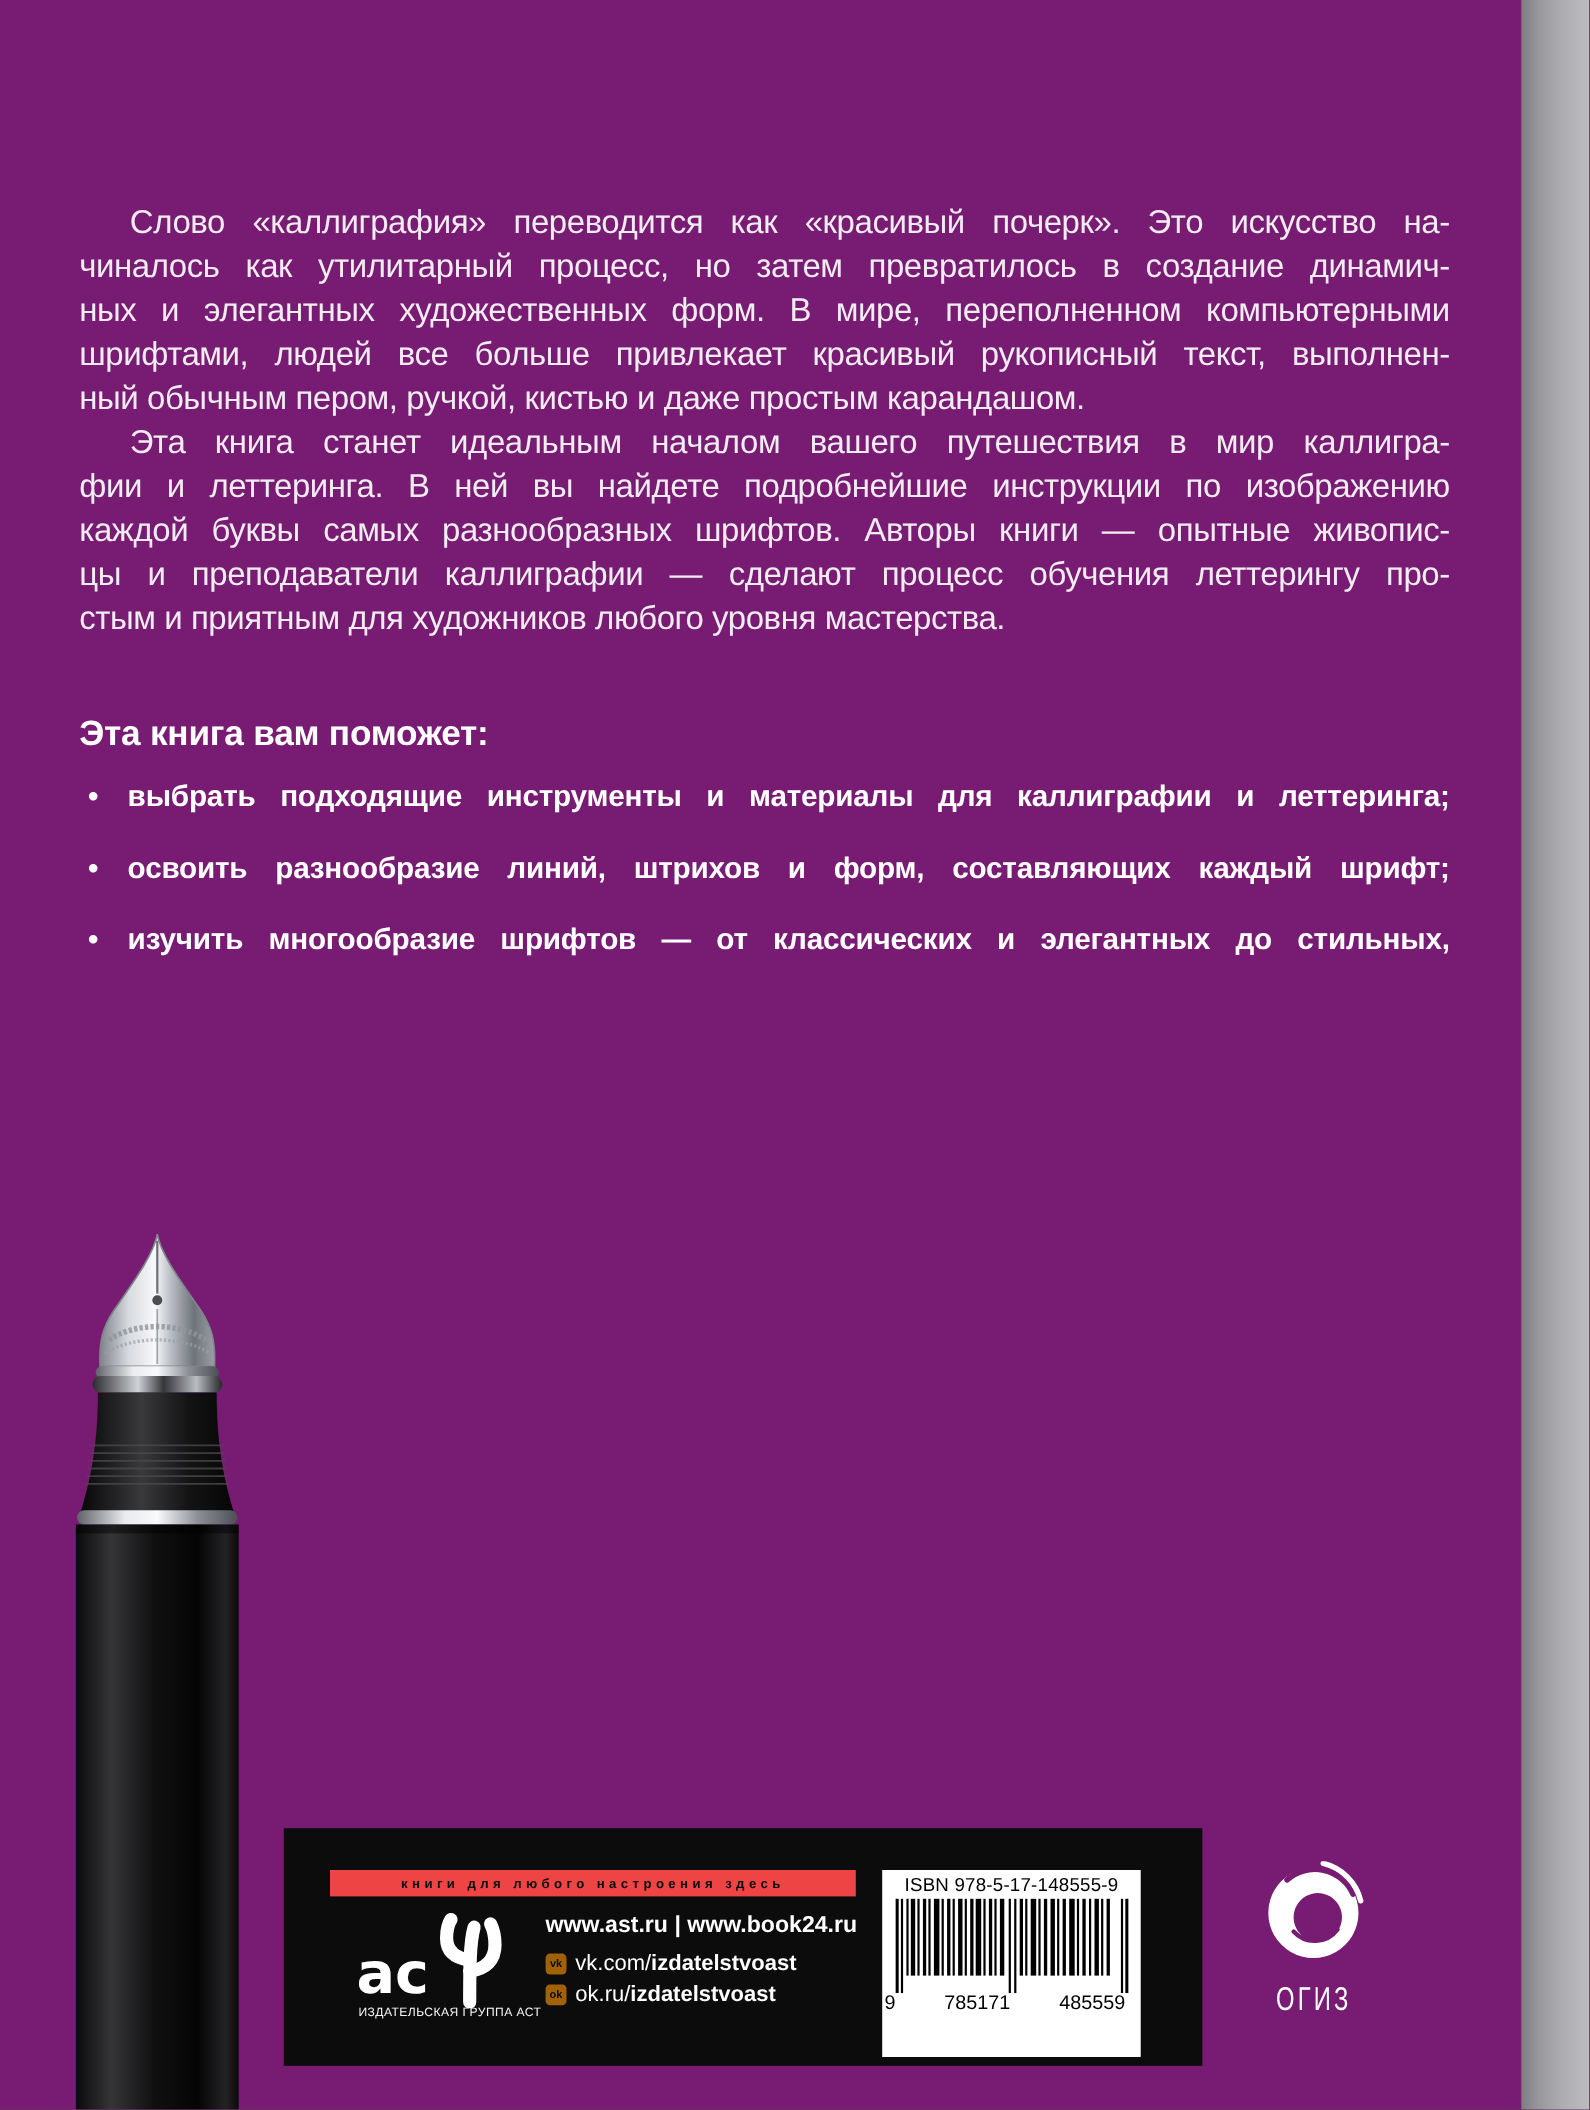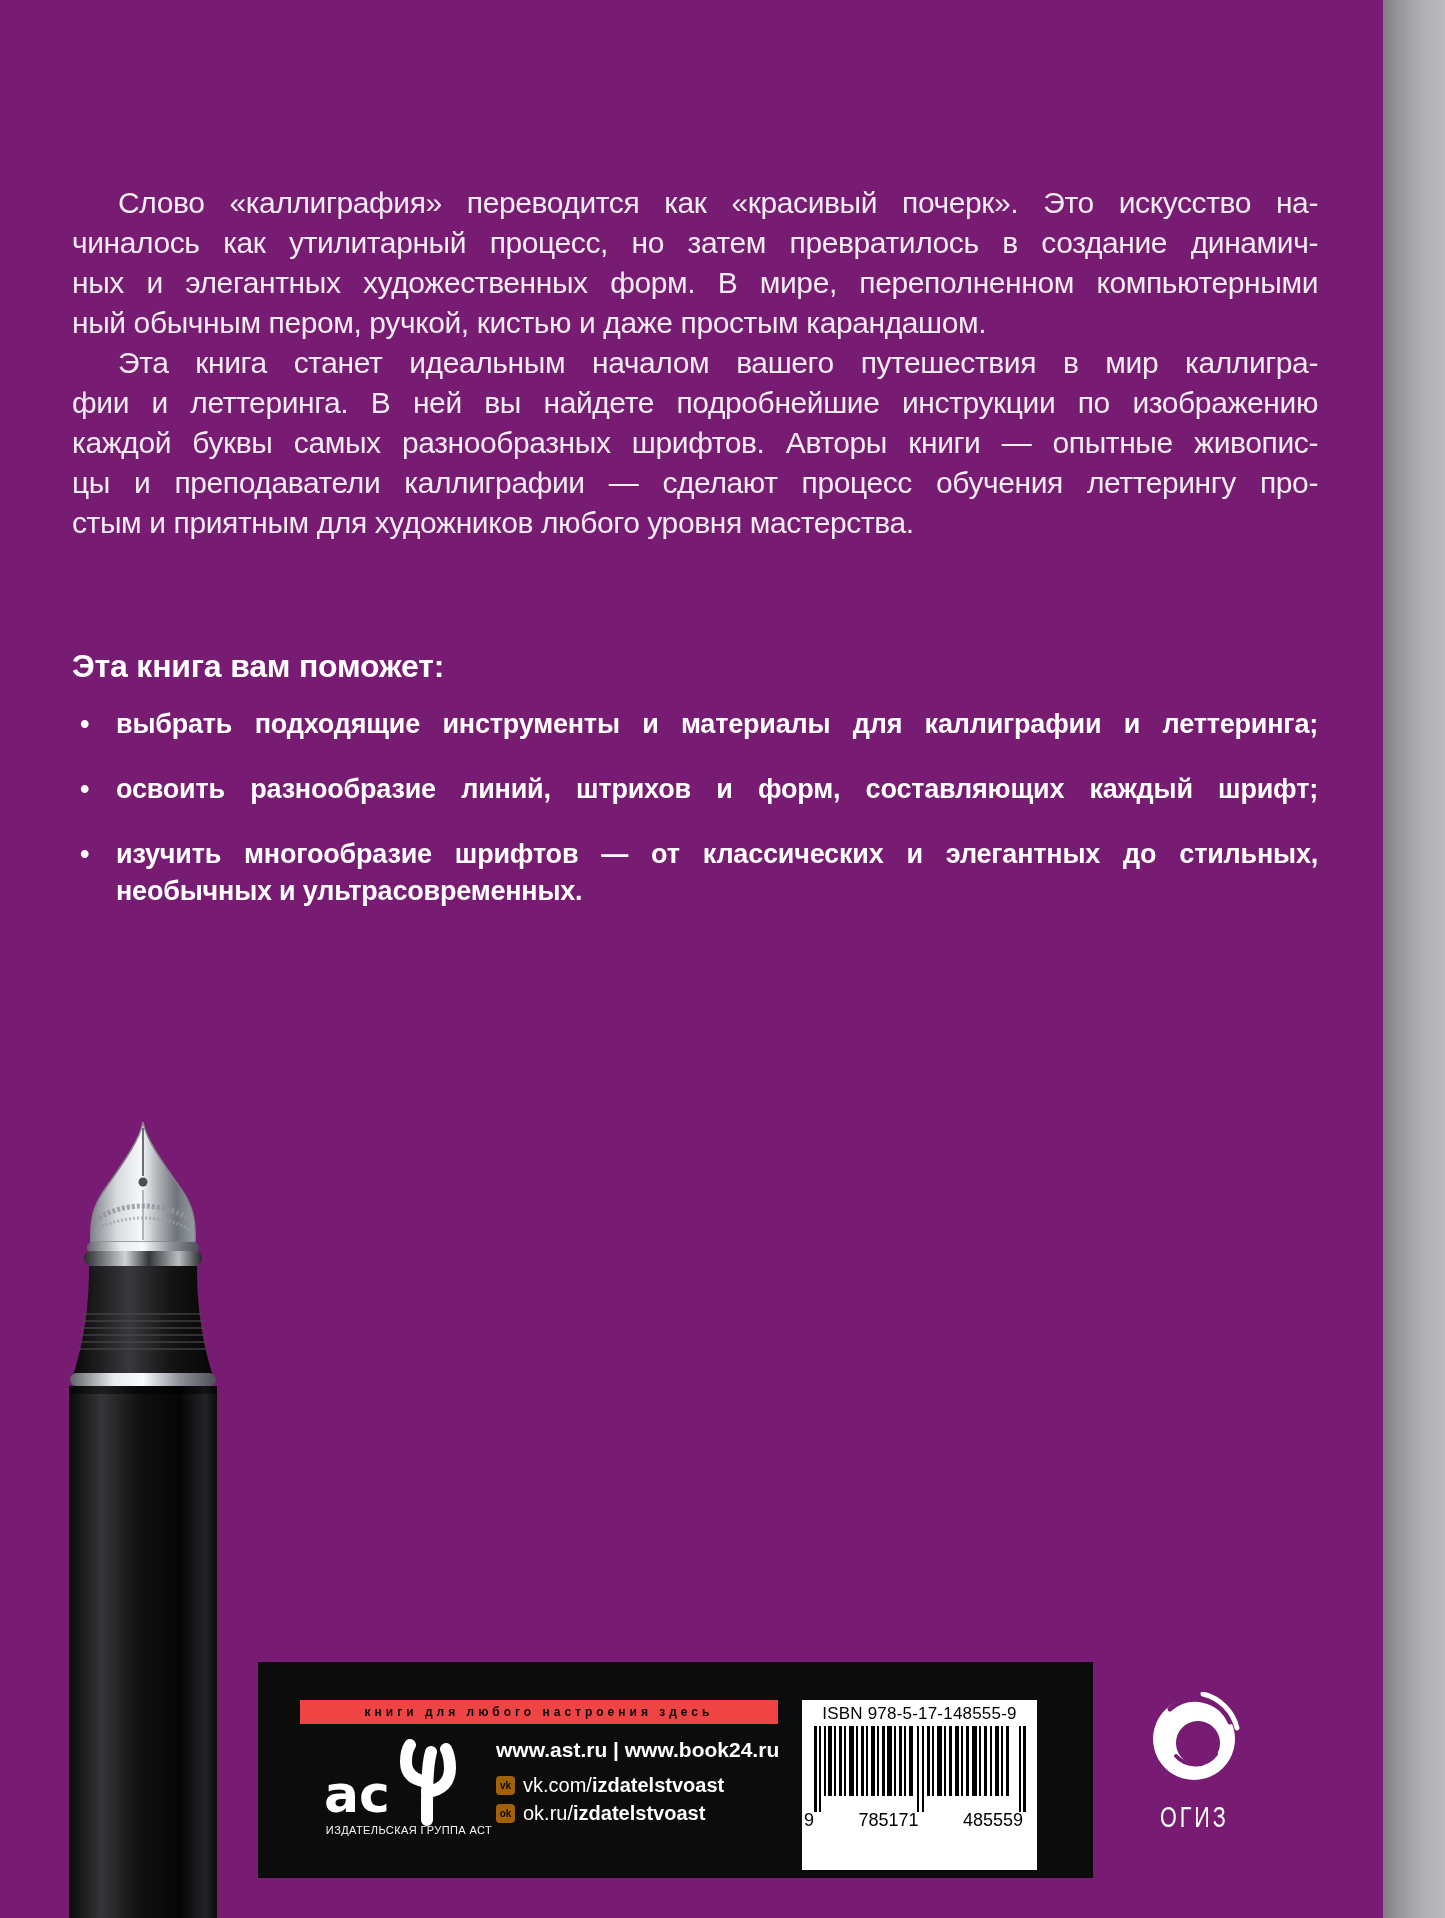--- a/index.html
+++ b/index.html
@@ -83,20 +83,21 @@
 
 <div class="stage">
 
   <div class="edge-strip"></div>
 
   <div class="intro">
     <div>
       <div class="jline indent">Слово «каллиграфия» переводится как «красивый почерк». Это искусство на-</div>
       <div class="jline">чиналось как утилитарный процесс, но затем превратилось в создание динамич-</div>
       <div class="jline">ных и элегантных художественных форм. В мире, переполненном компьютерными</div>
+      <div class="jline">шрифтами, людей все больше привлекает красивый рукописный текст, выполнен-</div>
       <div class="lline">ный обычным пером, ручкой, кистью и даже простым карандашом.</div>
     </div>
     <div>
       <div class="jline indent">Эта книга станет идеальным началом вашего путешествия в мир каллигра-</div>
       <div class="jline">фии и леттеринга. В ней вы найдете подробнейшие инструкции по изображению</div>
       <div class="jline">каждой буквы самых разнообразных шрифтов. Авторы книги — опытные живопис-</div>
       <div class="jline">цы и преподаватели каллиграфии — сделают процесс обучения леттерингу про-</div>
       <div class="lline">стым и приятным для художников любого уровня мастерства.</div>
     </div>
   </div>
@@ -112,21 +113,20 @@
   <div class="bullet-item b2">
     <span class="marker">•</span>
     <div class="btext">
       <div class="jline" style="height:37px">освоить разнообразие линий, штрихов и форм, составляющих каждый шрифт;</div>
     </div>
   </div>
   <div class="bullet-item b3">
     <span class="marker">•</span>
     <div class="btext">
       <div class="jline" style="height:37px">изучить многообразие шрифтов — от классических и элегантных до стильных,</div>
-      <div class="lline" style="height:37px">необычных и ультрасовременных.</div>
     </div>
   </div>
 
   <svg class="pen" viewBox="0 0 300 800" width="300" height="800">
     <defs>
       <linearGradient id="nibG" x1="0" y1="0" x2="1" y2="0">
         <stop offset="0" stop-color="#7f838a"></stop>
           <stop offset="0.25" stop-color="#d7dade"></stop>
         <stop offset="0.48" stop-color="#f7f8fa"></stop>
           <stop offset="0.62" stop-color="#b9bdc2"></stop>

